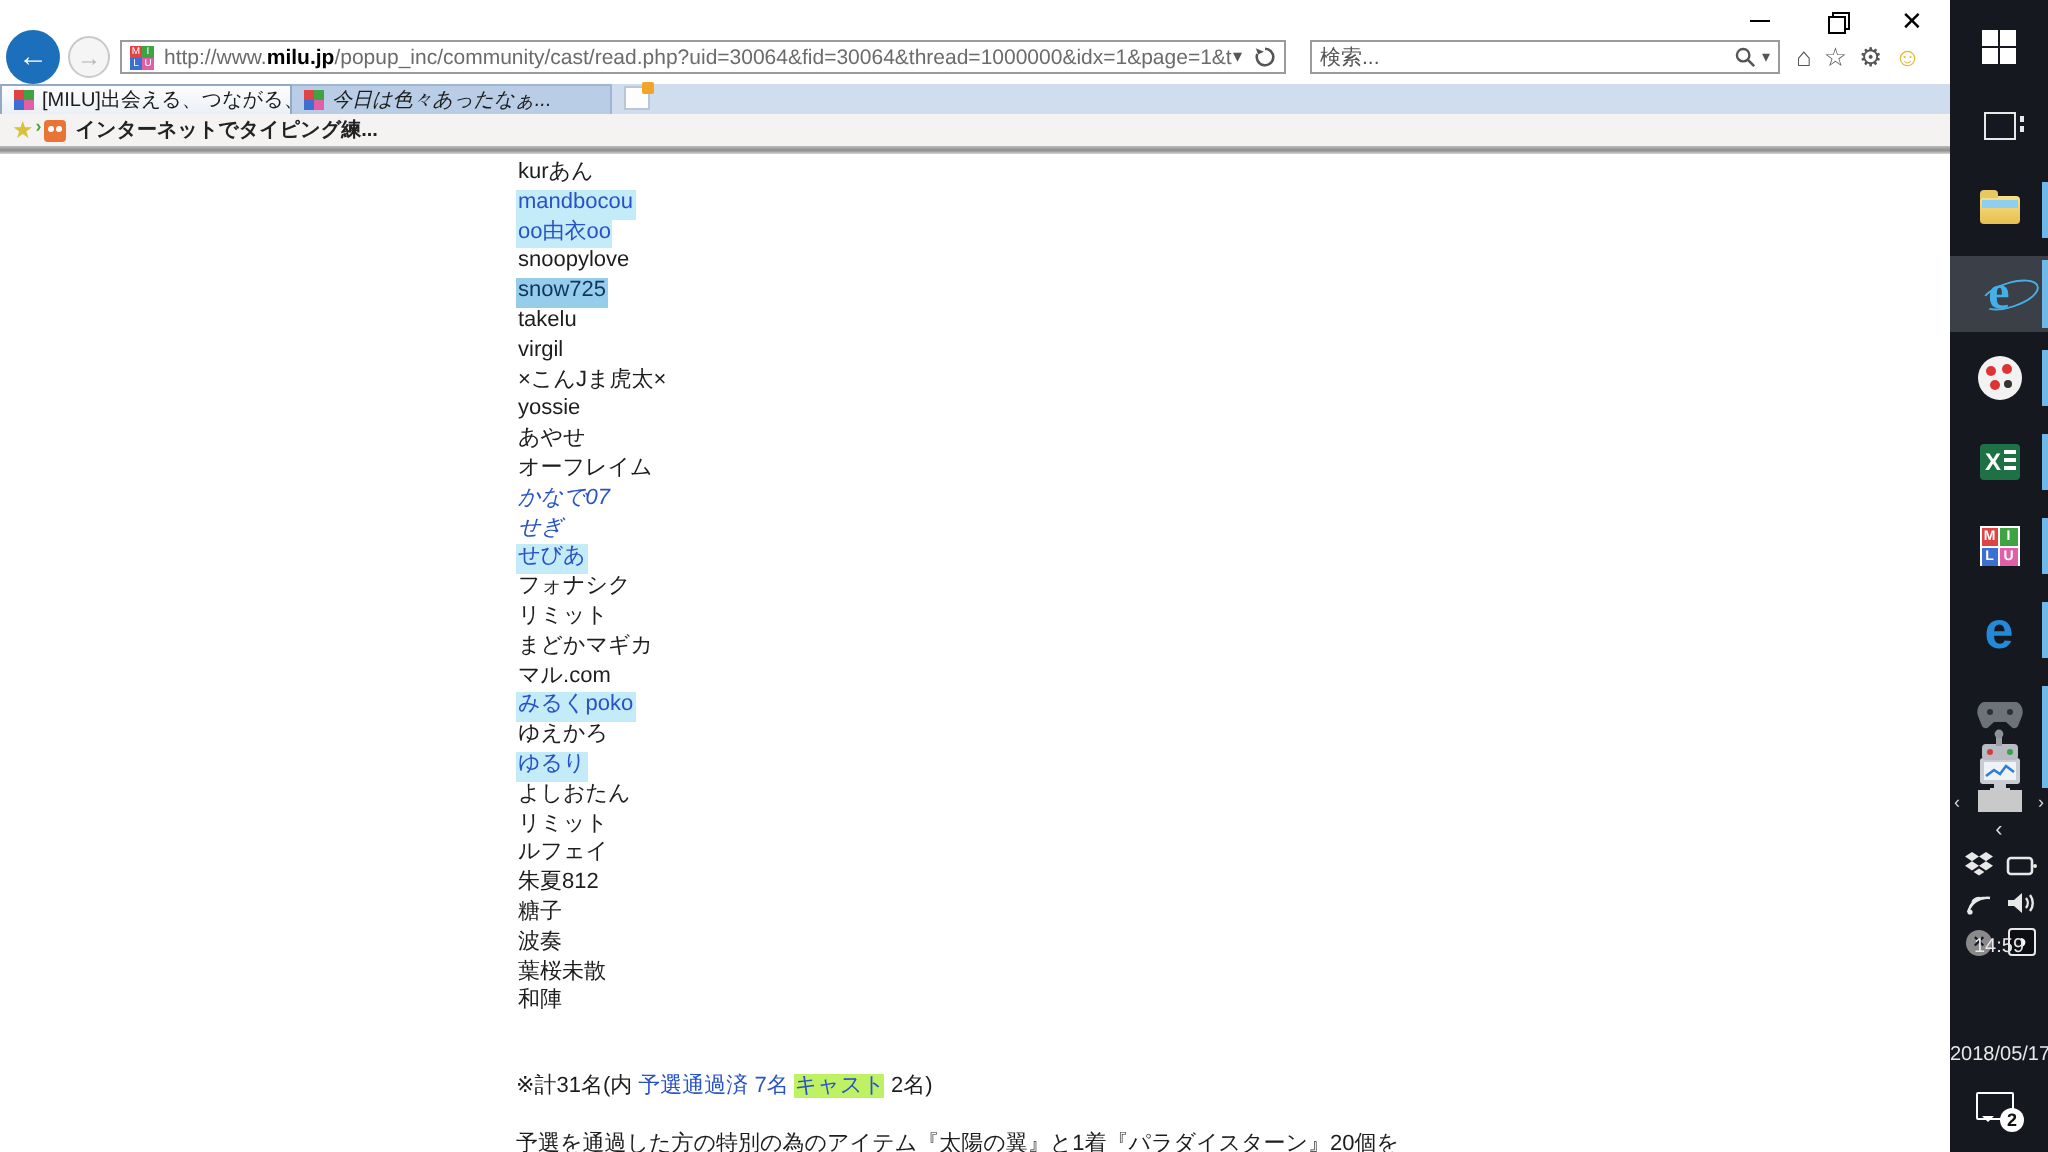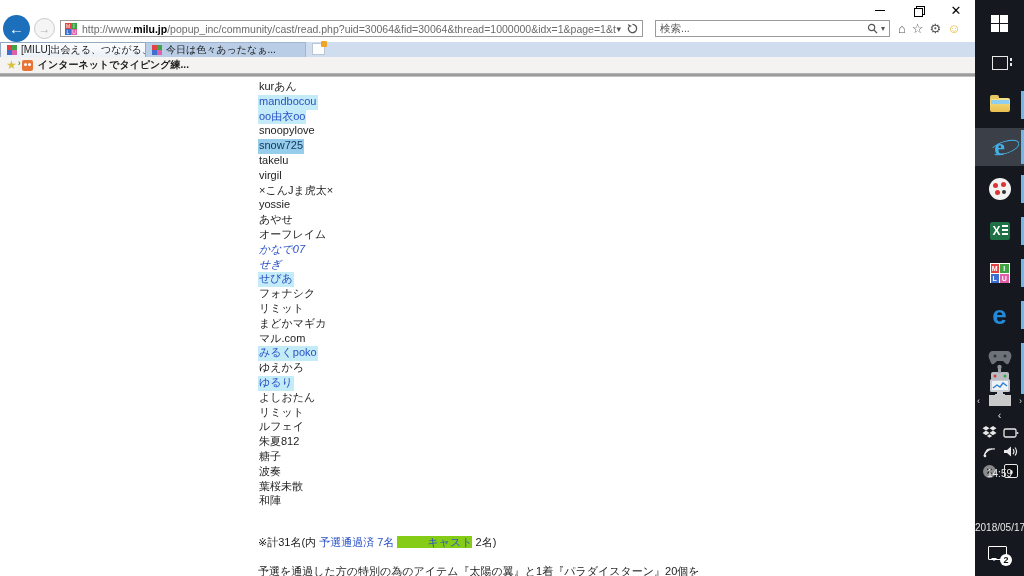--- a/index.html
+++ b/index.html
@@ -40,21 +40,21 @@
   .search-text { flex:1; font-size:10.5px; color:#555; }
   .mag-svg { width:11px; height:11px; }
   .chrome-icons { position:absolute; top:21px; left:898px; display:flex; gap:6px; align-items:center; }
   .ci { font-size:13px; color:#555; line-height:15px; }
   .smiley { color:#e8b82a; font-size:13px; }
 
   
   .tab-row { position:absolute; left:0; top:42px; width:975px; height:15px; background:#cfddee; display:flex; align-items:stretch; }
   .tab { display:flex; align-items:center; gap:4px; padding:0 6px; font-size:10px; color:#1b1b1b; white-space:nowrap; }
   .tab.active { background:linear-gradient(#fdfdfe,#eaf0f7); border:1px solid #93a9c4; border-bottom:none; width:146px; }
-  .tab.inactive { background:#b9cde6; border:1px solid #9fb5d0; border-left:none; border-bottom:none; width:160px; }
+  .tab.inactive { background:#b9cde6; border:1px solid #9fb5d0; border-left:none; border-bottom:none; width:160px;font-style:italic; }
   .tab .tfav { width:10px; height:10px; flex:0 0 10px; }
   .tab-close { margin-left:auto; color:#444; font-size:10px; }
   .newtab-btn { position:relative; width:13px; height:12px; margin:1px 0 0 6px; background:#fdfdfd; border:1px solid #b9c6d6; }
   .newtab-btn::after { content:""; position:absolute; right:-3px; top:-3px; width:6px; height:6px; background:#f0a428; border-radius:1px; }
 
   
   .fav-bar { position:absolute; left:0; top:57px; width:975px; height:16px; background:#f4f3f1; display:flex; align-items:center; padding-left:6px; gap:5px; }
   .fav-star { color:#d8c23c; font-size:12px; position:relative; line-height:12px; }
   .fav-star::after { content:"›"; position:absolute; right:-4px; top:-2px; color:#4f9e3c; font-size:9px; font-weight:bold; }
   .fav-site-icon { width:11px; height:11px; background:#e87436; border-radius:2px; position:relative; }
@@ -68,21 +68,21 @@
   .page { position:absolute; left:0; top:77px; width:975px; height:499px; background:#fff; overflow:hidden; }
   .names { position:absolute; left:258px; top:3px; }
   .name-row { height:14.8px; font-size:11px; color:#1d1d1d; white-space:nowrap; display:flex; }
   .name-row span { line-height:13px; padding:0 1px; }
   .nm-link   { color:#2a52c8;font-style:italic; }
   .nm-linkhl { color:#2a52c8; background:#c3ebf8; }
   .nm-sel    { color:#10345e; background:#96cdea; }
 
   .summary { position:absolute; left:258px; top:458px; font-size:11px; color:#1d1d1d; white-space:nowrap; }
   .summary .sm-blue { color:#2a52c8; }
-  .summary .sm-hl { color:#2a52c8; background:#84cc16;padding-left:30px; }
+  .summary .sm-hl { color:#2a52c8; background:#bef264; }
   .clipped-line { position:absolute; left:258px; top:487px; font-size:11px; color:#1d1d1d; white-space:nowrap; }
 
   
   .taskbar { position:absolute; left:975px; top:0; width:49px; height:576px; background:#15181f; }
   .tb-item { position:absolute; left:0; width:49px; height:38px; display:flex; align-items:center; justify-content:center; }
   .tb-item.active-app { background:#3a3f48; }
   .run-ind { position:absolute; right:0; top:5px; width:3px; height:28px; background:#6fb8e8; }
   .win-logo { width:17px; height:17px; display:grid; grid-template-columns:8px 8px; grid-template-rows:8px 8px; gap:1px; }
   .win-logo i { background:#fff; }
   .taskview { position:relative; width:16px; height:14px; border:1.5px solid #e8e8e8; }

